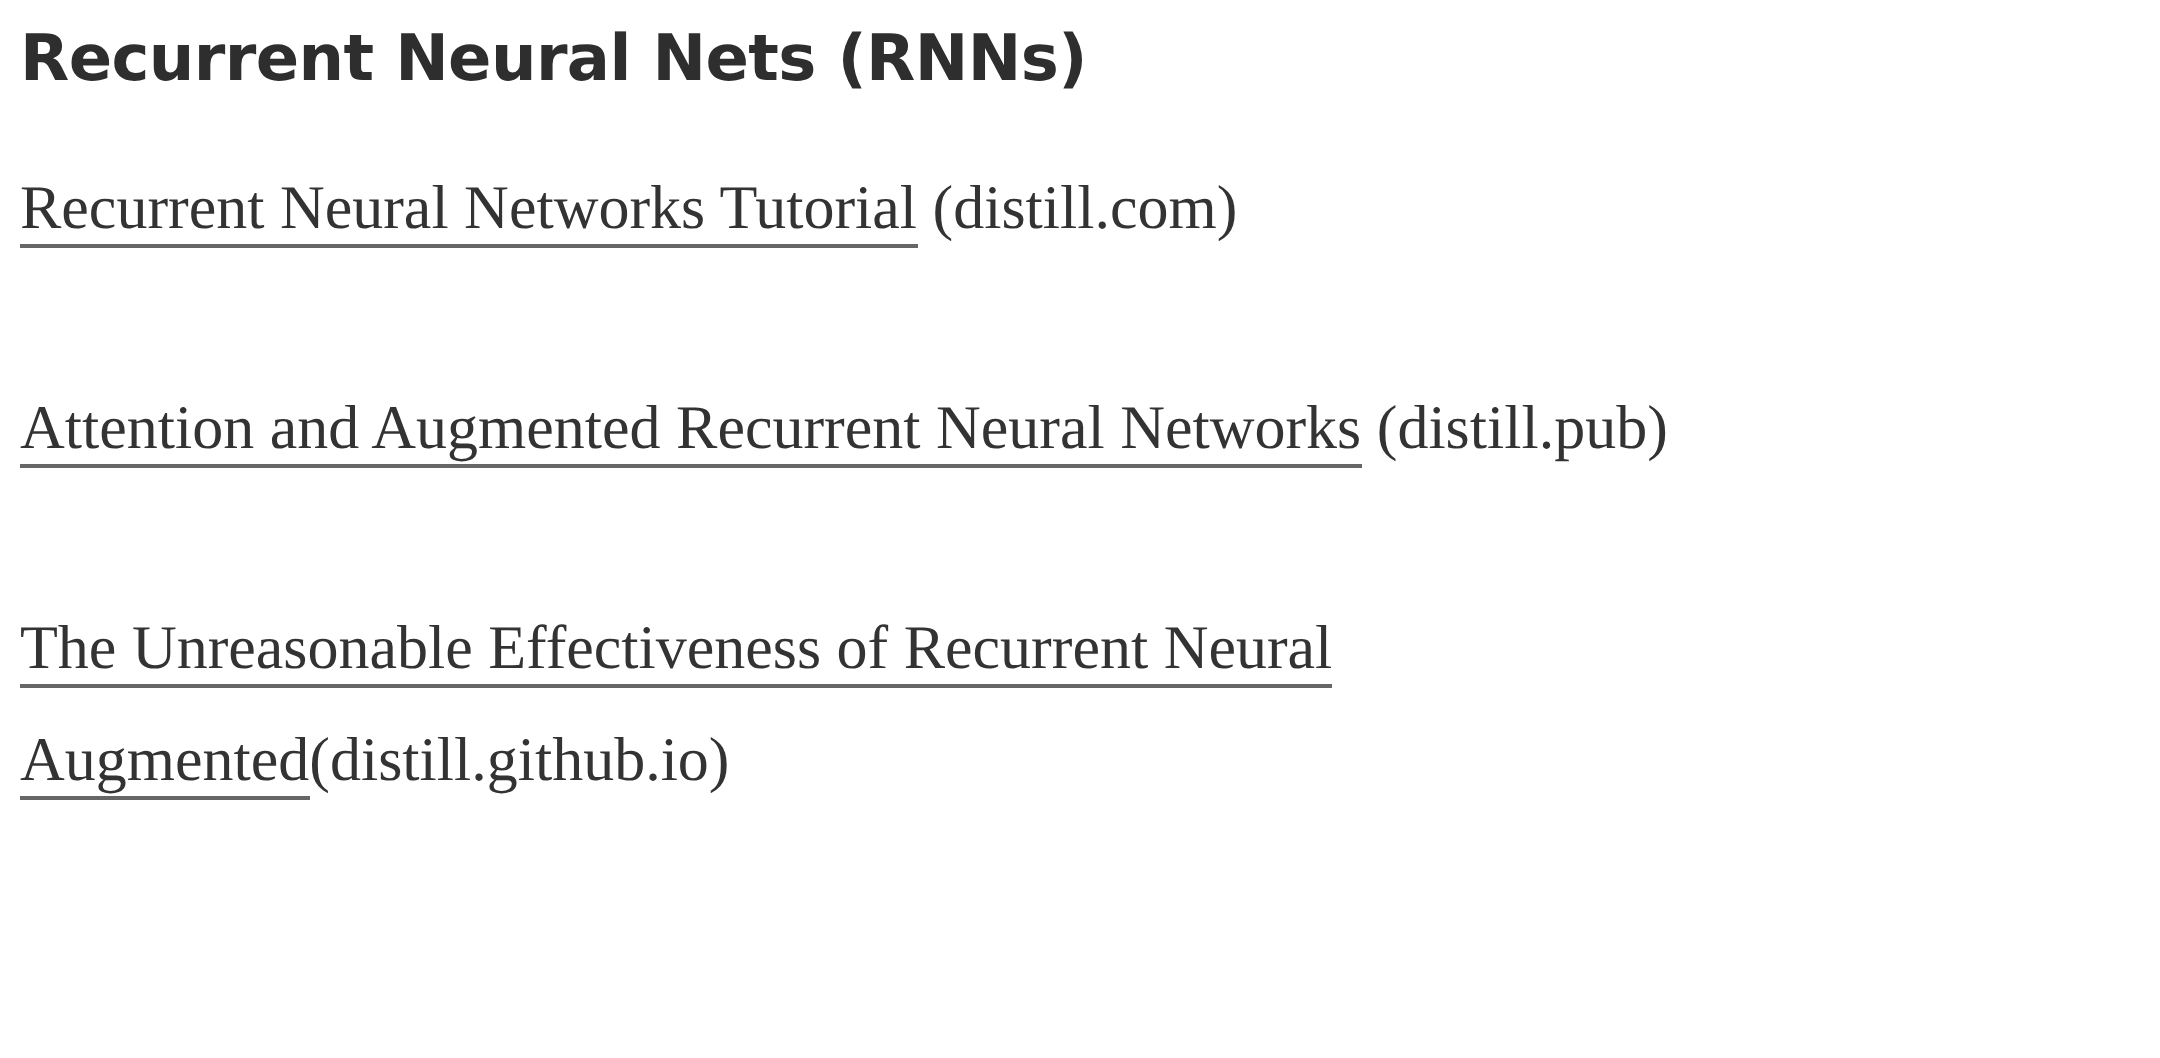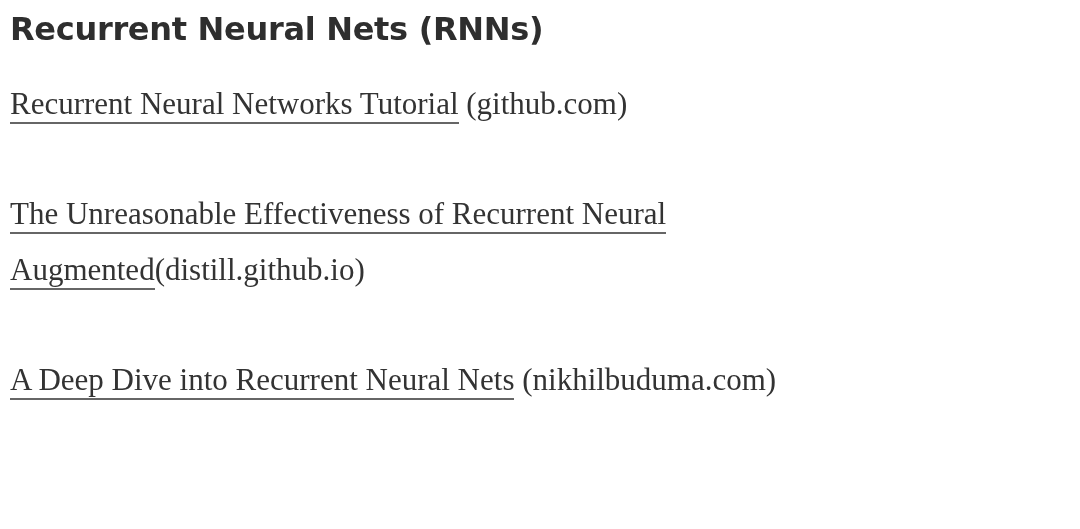--- a/index.html
+++ b/index.html
@@ -80,26 +80,26 @@
 </head>
 <body>
 
 <div class="page">
 
   <h2 class="section-heading">Recurrent Neural Nets (RNNs)</h2>
 
   <div class="link-list">
 
     <p class="link-entry entry-1">
-      <a class="link-title">Recurrent Neural Networks Tutorial</a><span class="gap"> </span><span class="link-source">(github.com)</span>
+      <a class="link-title">Recurrent Neural Networks Tutorial</a><span class="gap"> </span><span class="link-source">(distill.com)</span>
     </p>
 
+    <p class="link-entry entry-2">
+      <a class="link-title">Attention and Augmented Recurrent Neural Networks</a><span class="gap"> </span><span class="link-source">(distill.pub)</span>
+    </p>
 
     <p class="link-entry entry-3">
       <a class="link-title">The Unreasonable Effectiveness of Recurrent Neural Augmented</a><span class="gap"></span><span class="link-source">(distill.github.io)</span>
     </p>
 
-    <p class="link-entry entry-4">
-      <a class="link-title">A Deep Dive into Recurrent Neural Nets</a><span class="gap"> </span><span class="link-source">(nikhilbuduma.com)</span>
-    </p>
 
   </div>
 </div>
 
 </body></html>

